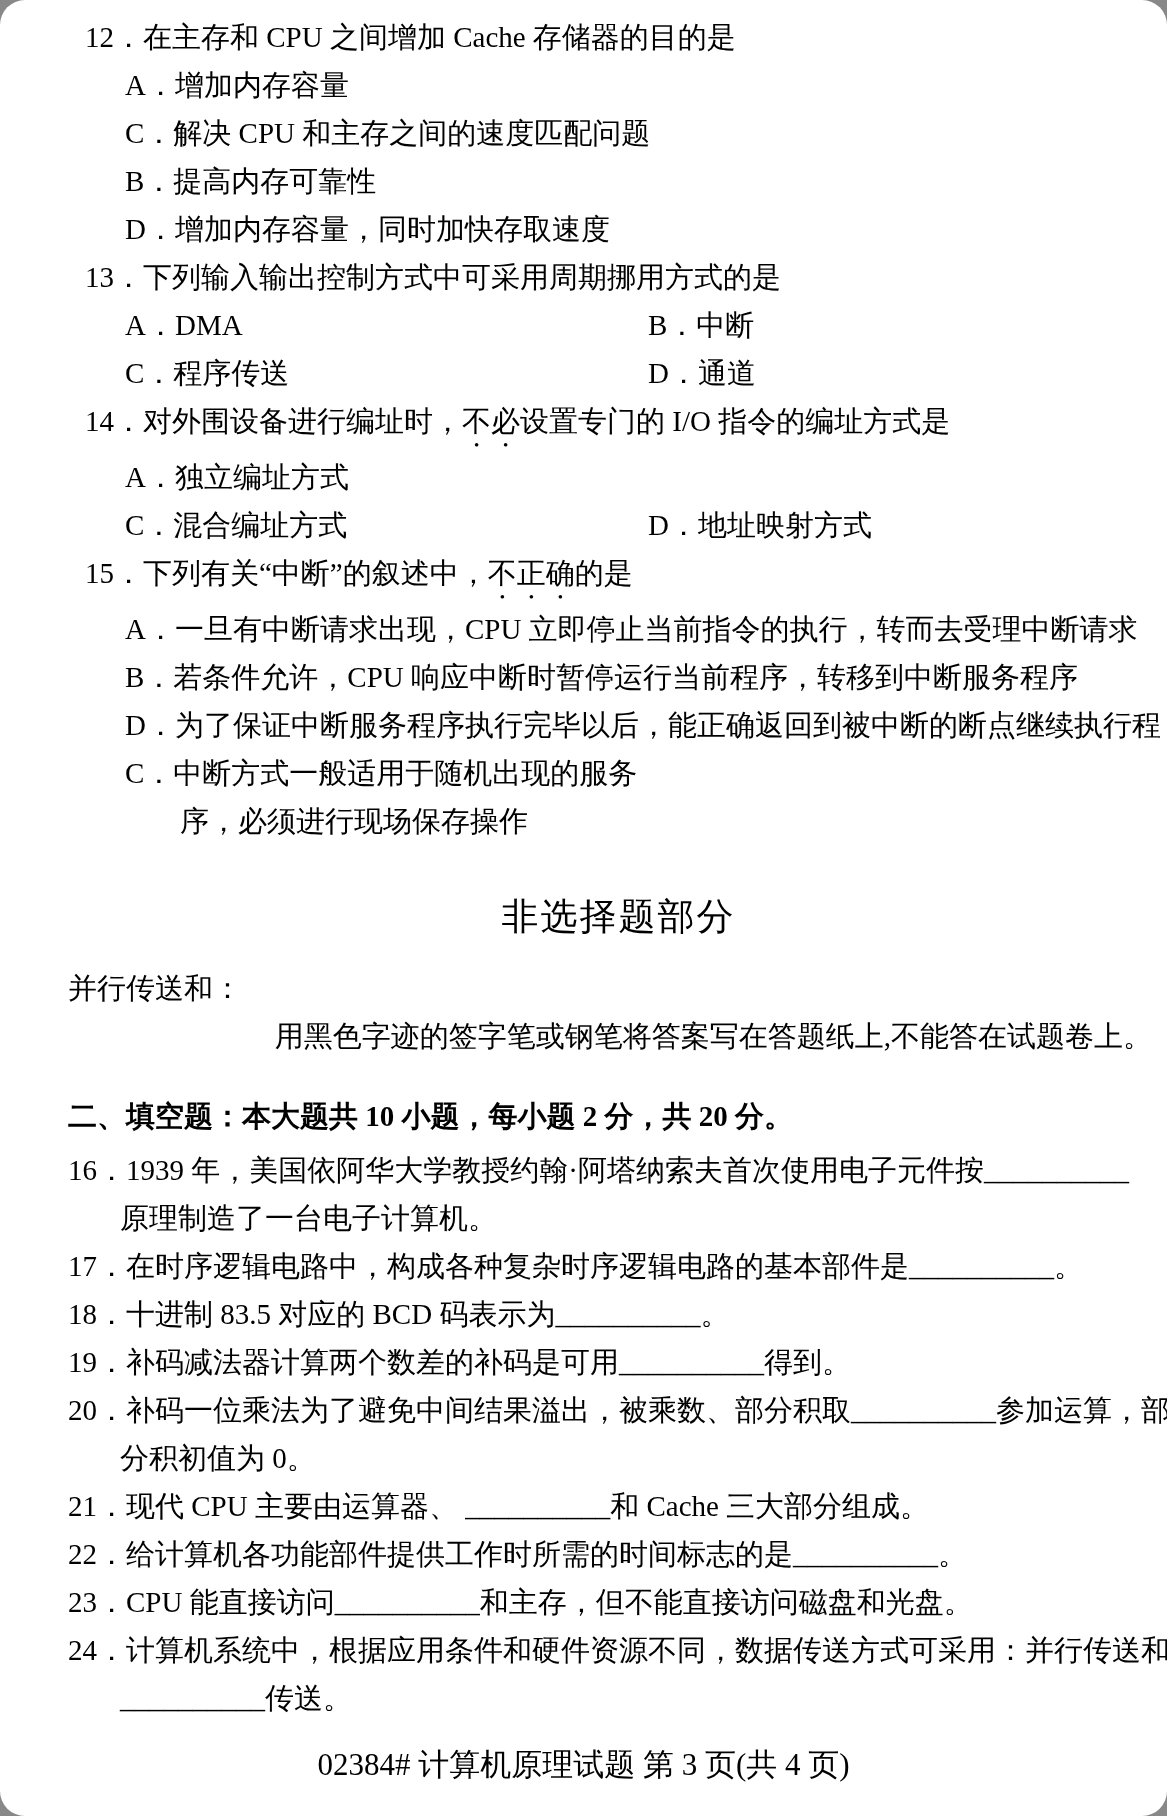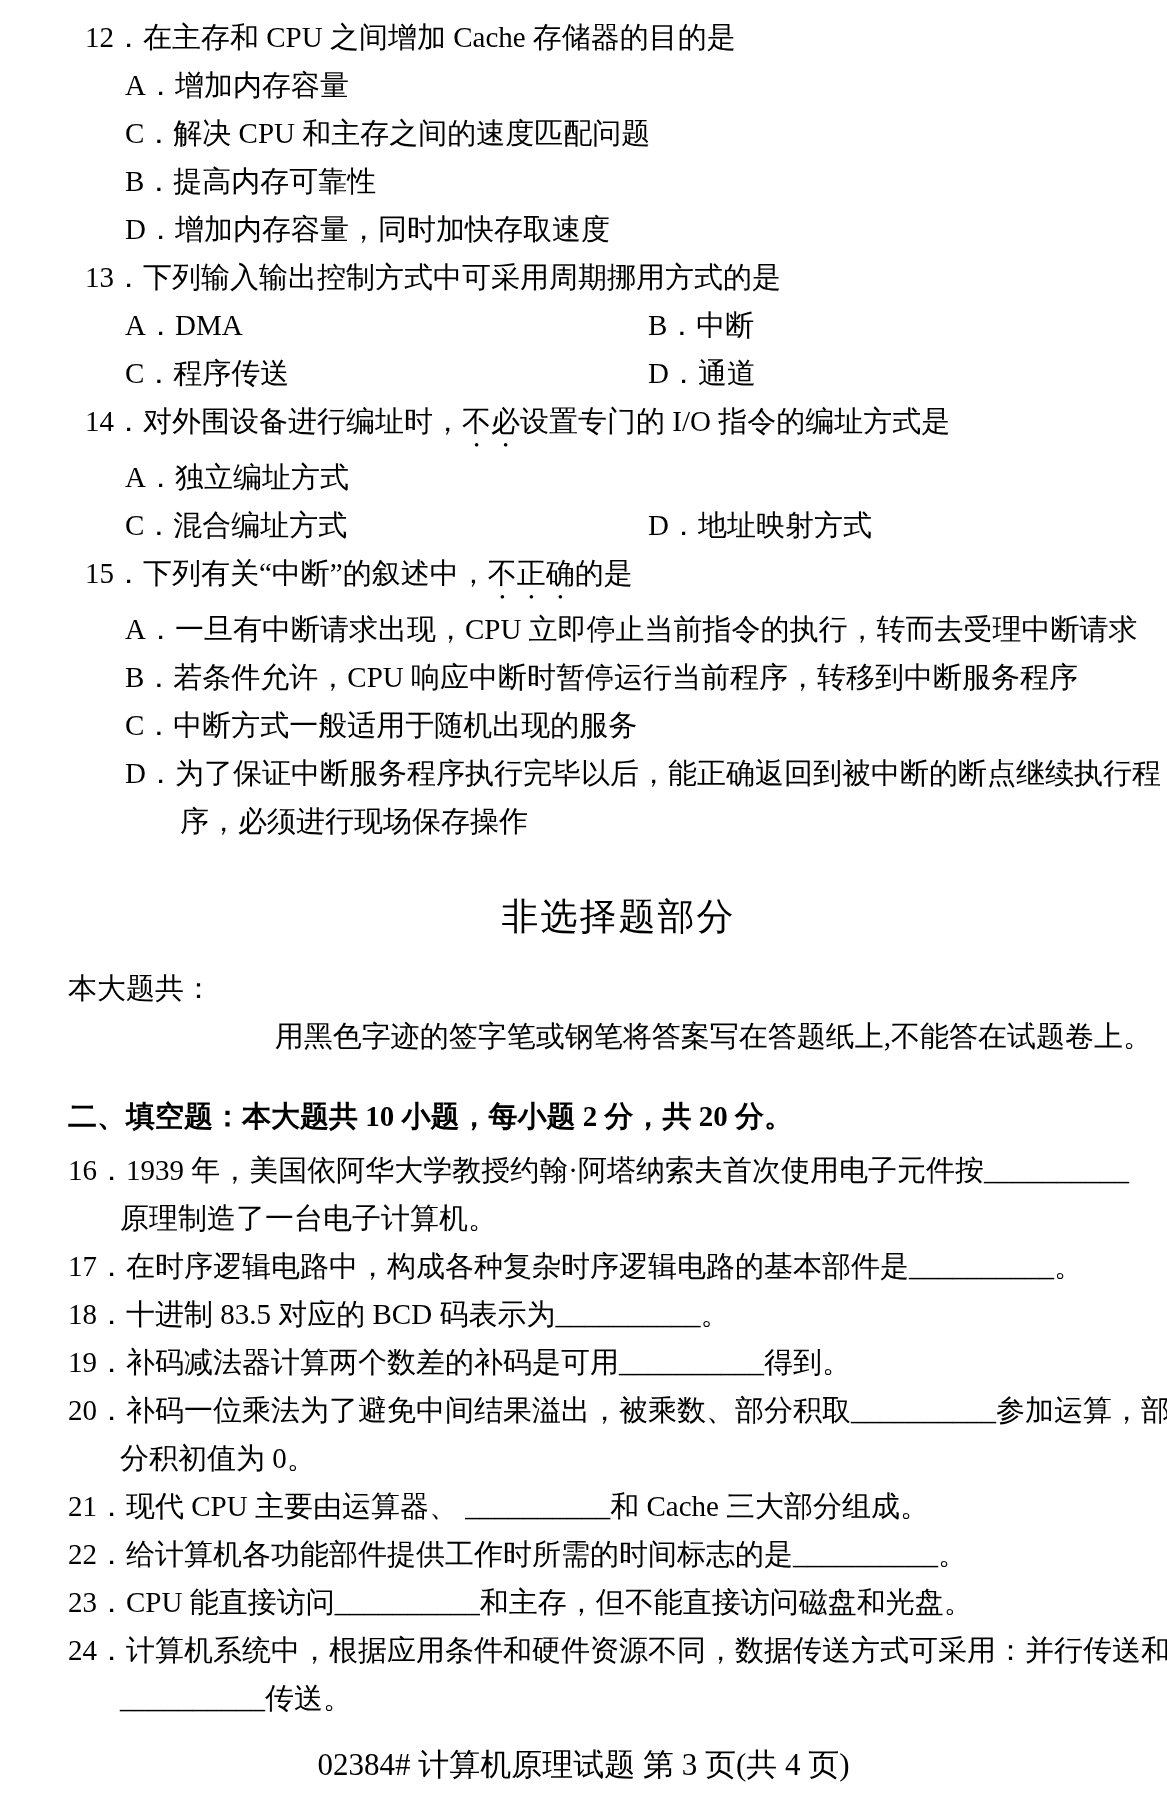--- a/index.html
+++ b/index.html
@@ -6,20 +6,21 @@
   .page {
     position:relative;
     width:1167px; height:1816px;
     margin:0 auto;
     background:#ffffff;
     color:#000;
     font-family:"Liberation Serif","DejaVu Serif",serif;
     font-size:29px;
     line-height:48px;
     overflow:hidden;
+    border-radius:25px;
   }
   .content { position:absolute; top:13px; left:85px; width:1067px; }
   .nowrap { white-space:nowrap; }
 
   
   .q-title .q-num { display:inline-block; min-width:48px; }
   .opt { padding-left:40px; }
   .opt-row { display:flex; padding-left:40px; }
   .opt-col1 { flex:0 0 523px; }
   .opt-cont { padding-left:95px; }
@@ -98,29 +99,29 @@
           <span>D．地址映射方式</span>
       </div>
     </div>
 
     <div>
       <div class="q-title nowrap">
         <span class="q-num">15．</span><span>下列有关“中断”的叙述中，</span><span class="em">不正确</span><span>的是</span>
       </div>
       <div class="opt nowrap">A．一旦有中断请求出现，CPU 立即停止当前指令的执行，转而去受理中断请求</div>
       <div class="opt nowrap">B．若条件允许，CPU 响应中断时暂停运行当前程序，转移到中断服务程序</div>
+      <div class="opt nowrap">D．为了保证中断服务程序执行完毕以后，能正确返回到被中断的断点继续执行程</div>
       <div class="opt nowrap">C．中断方式一般适用于随机出现的服务</div>
-      <div class="opt nowrap">D．为了保证中断服务程序执行完毕以后，能正确返回到被中断的断点继续执行程</div>
       <div class="opt-cont nowrap">序，必须进行现场保存操作</div>
     </div>
 
     <div class="section-title nowrap">非选择题部分</div>
 
     <div class="lower-block">
-      <div class="notice-label nowrap">本大题共：</div>
+      <div class="notice-label nowrap">并行传送和：</div>
       <div class="notice-body nowrap">用黑色字迹的签字笔或钢笔将答案写在答题纸上,不能答在试题卷上。</div>
 
       <div class="fill-header nowrap">二、填空题：本大题共 10 小题，每小题 2 分，共 20 分。</div>
 
       <div class="fill-list">
         <div class="f-row">
           <div class="nowrap">
             <span class="f-num">16．</span><span>1939 年，美国依阿华大学教授约翰·阿塔纳索夫首次使用电子元件按__________</span>
           </div>
           <div class="f-cont nowrap">原理制造了一台电子计算机。</div>

